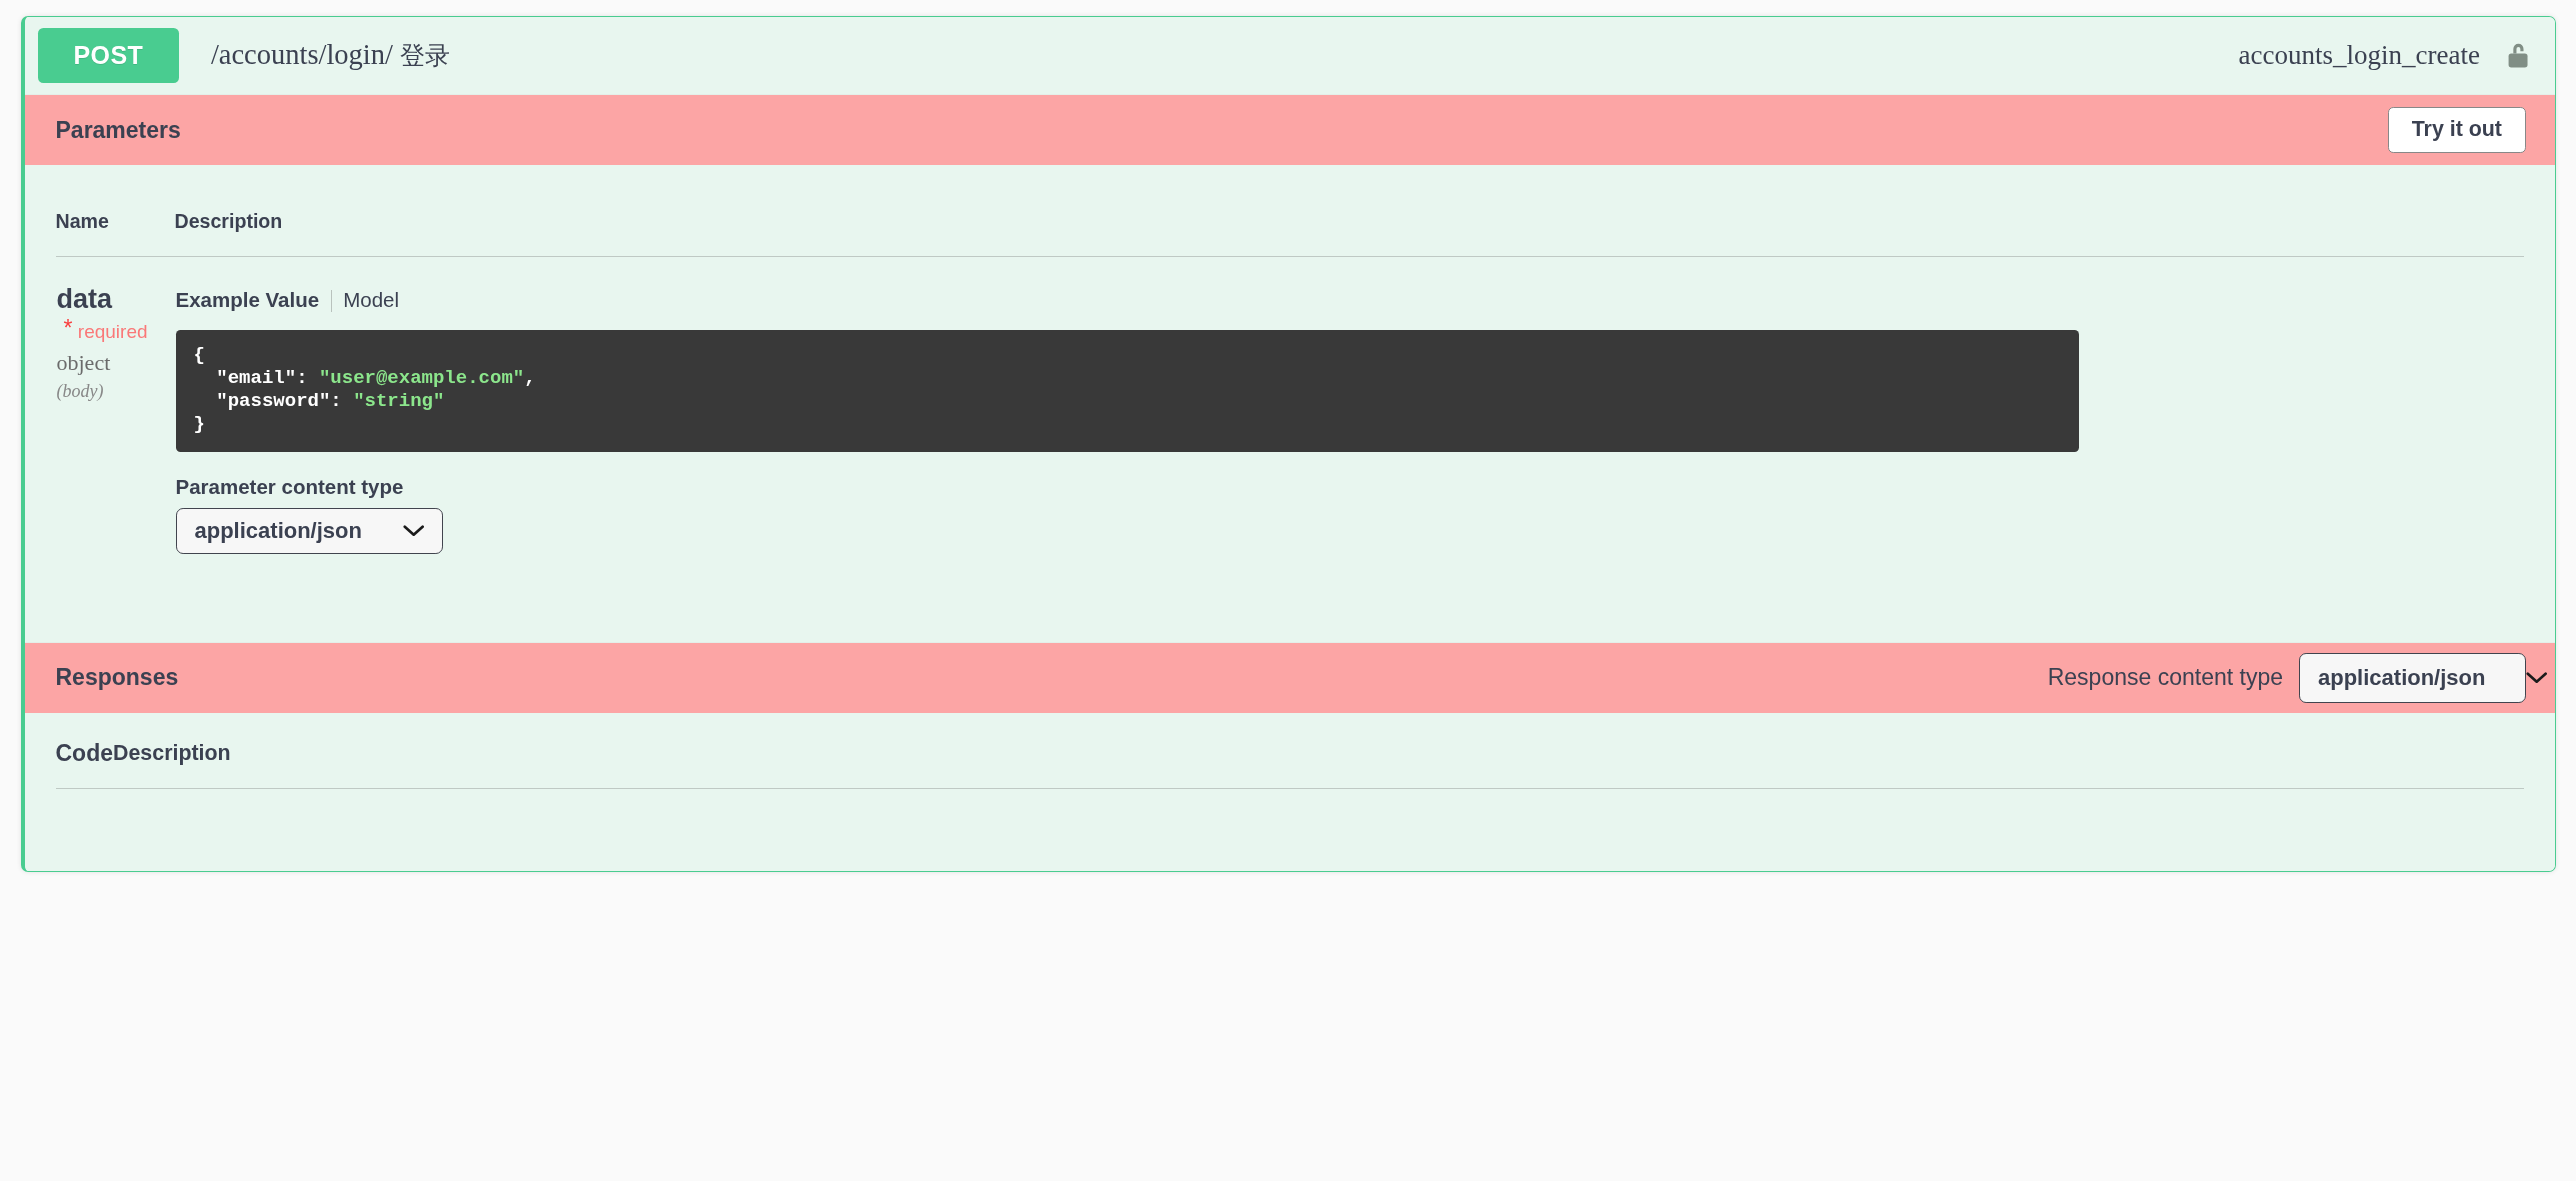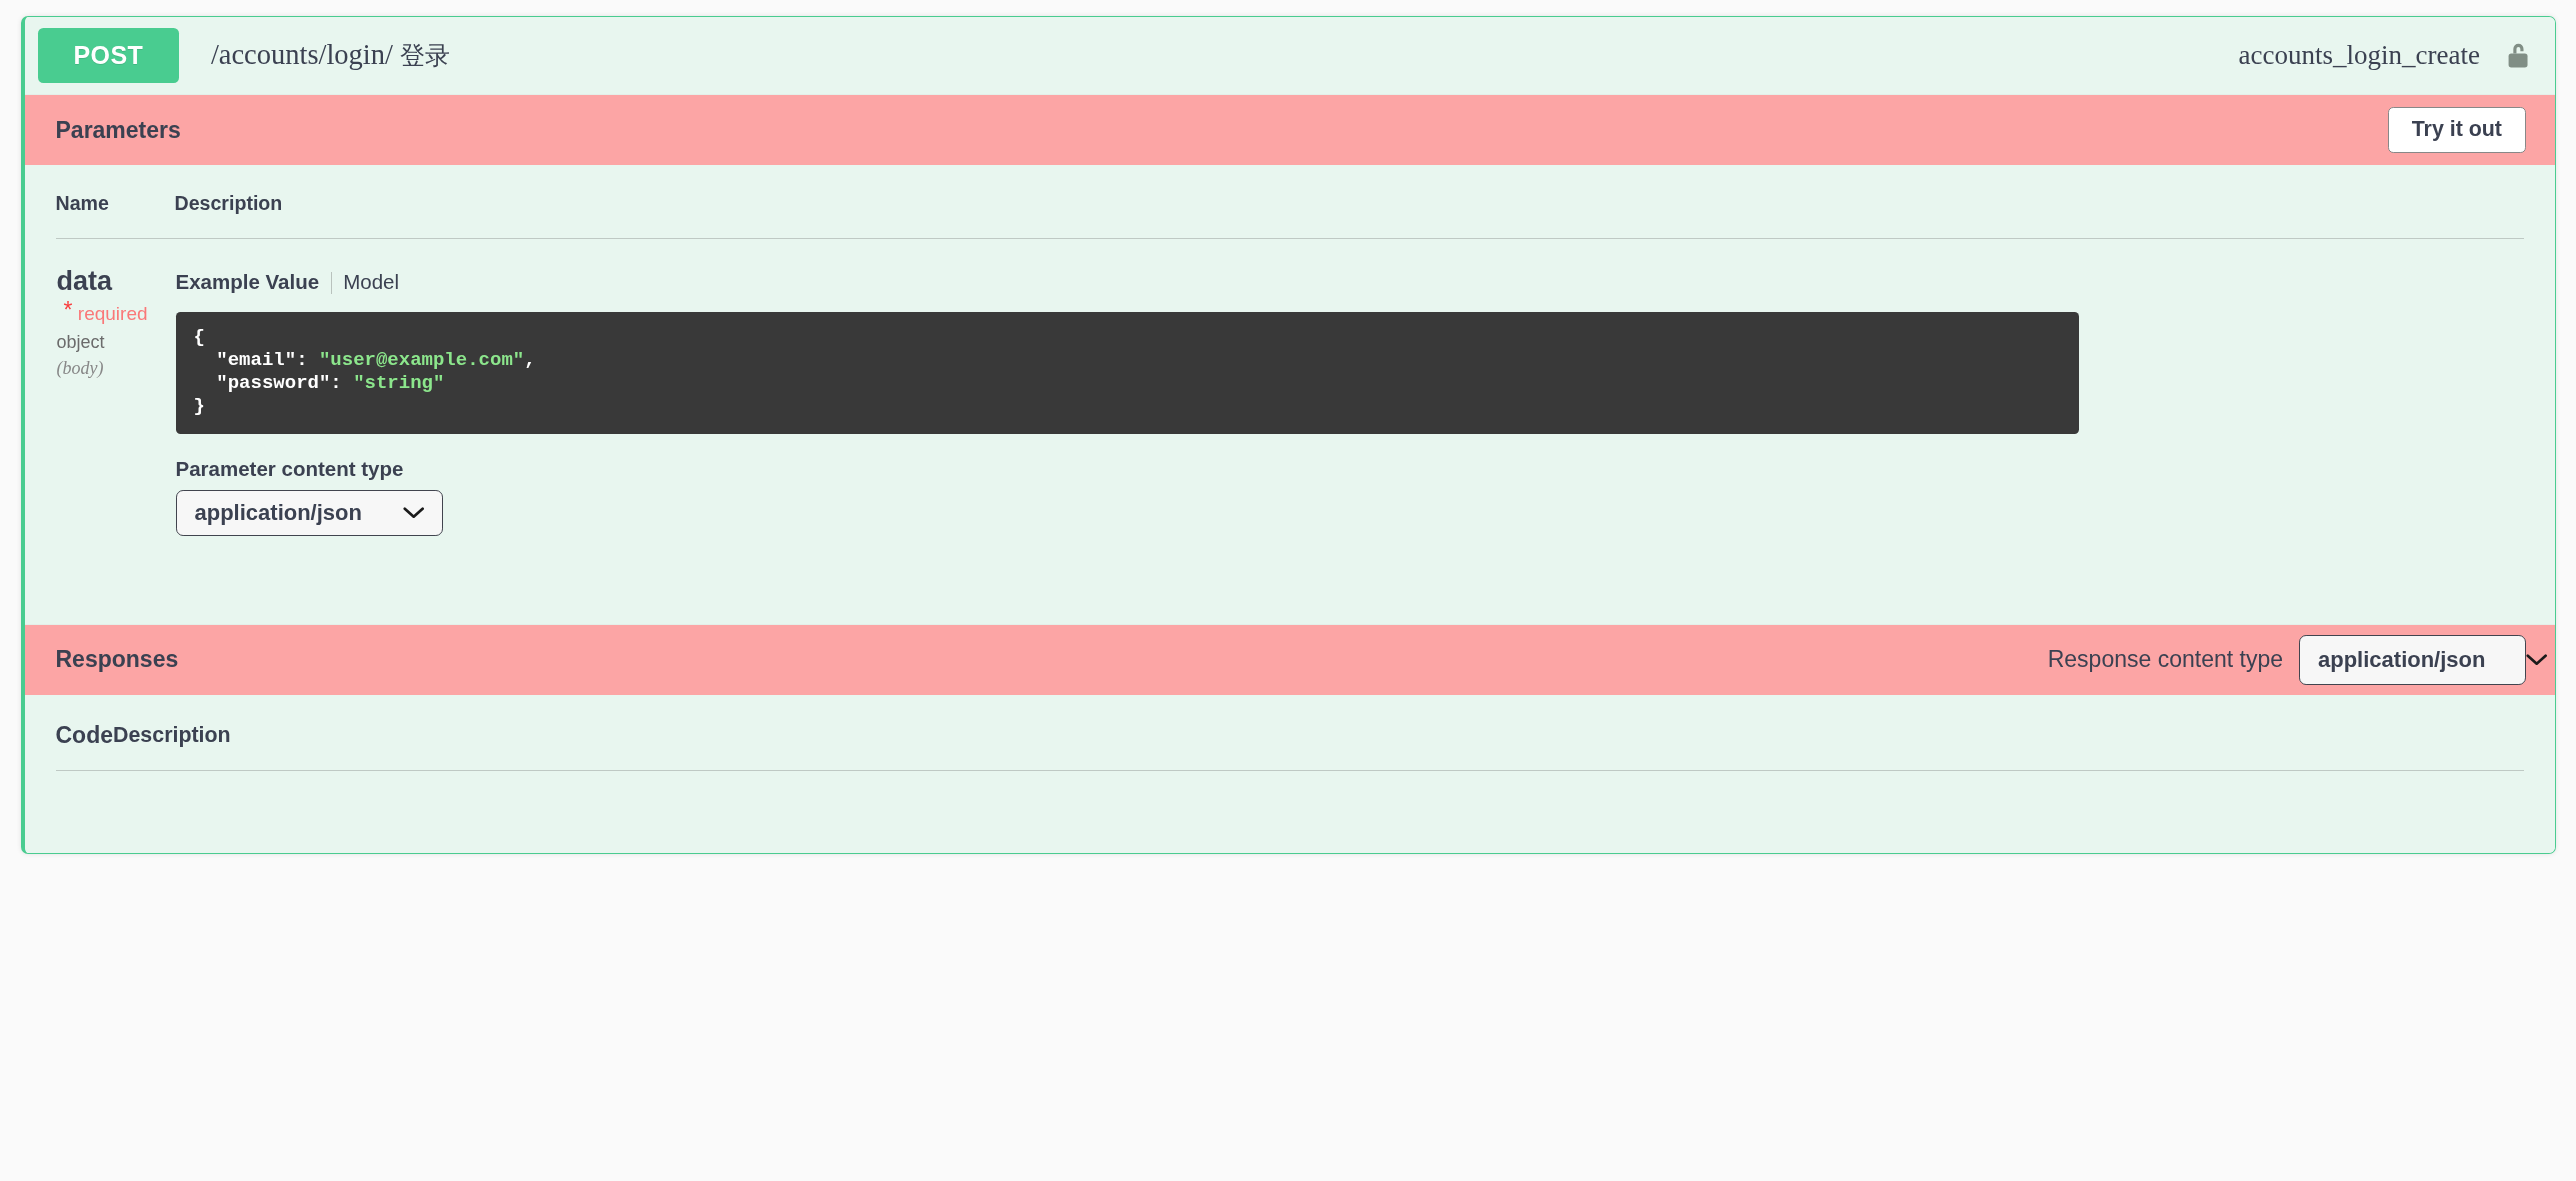--- a/index.html
+++ b/index.html
@@ -118,20 +118,21 @@
 
   
   .params-body {
     background: #e8f6ef;
     padding: 27px 31px 0 31px;
   }
   .ptable {
     width: 100%;
     border-collapse: collapse;
     table-layout: fixed;
+    margin-top: 18px;
   }
   .ptable th {
     text-align: left;
     font-size: 19.6px;
     font-weight: bold;
     color: #3b4151;
     padding: 0 0 23px 0;
     border-bottom: 0.9px solid #bfc9c4;
   }
   .col-name { width: 119px; }
@@ -151,22 +152,22 @@
     font-size: 23px;
     margin-left: 7.1px;
     vertical-align: 1.8px;
   }
   .req-text {
     color: #fa7878;
     font-size: 19px;
     margin-left: 5.3px;
   }
   .ptype {
-    font-family: Liberation Sans, sans-serif;
-    font-size: 18px;
+    font-family: Liberation Serif, serif;
+    font-size: 22px;
     color: #6b6b6b;
     margin-top: 7.1px;
   }
   .pin {
     font-family: "Liberation Serif", serif;
     font-style: italic;
     font-size: 18px;
     color: #888888;
     margin-top: 5.3px;
   }

